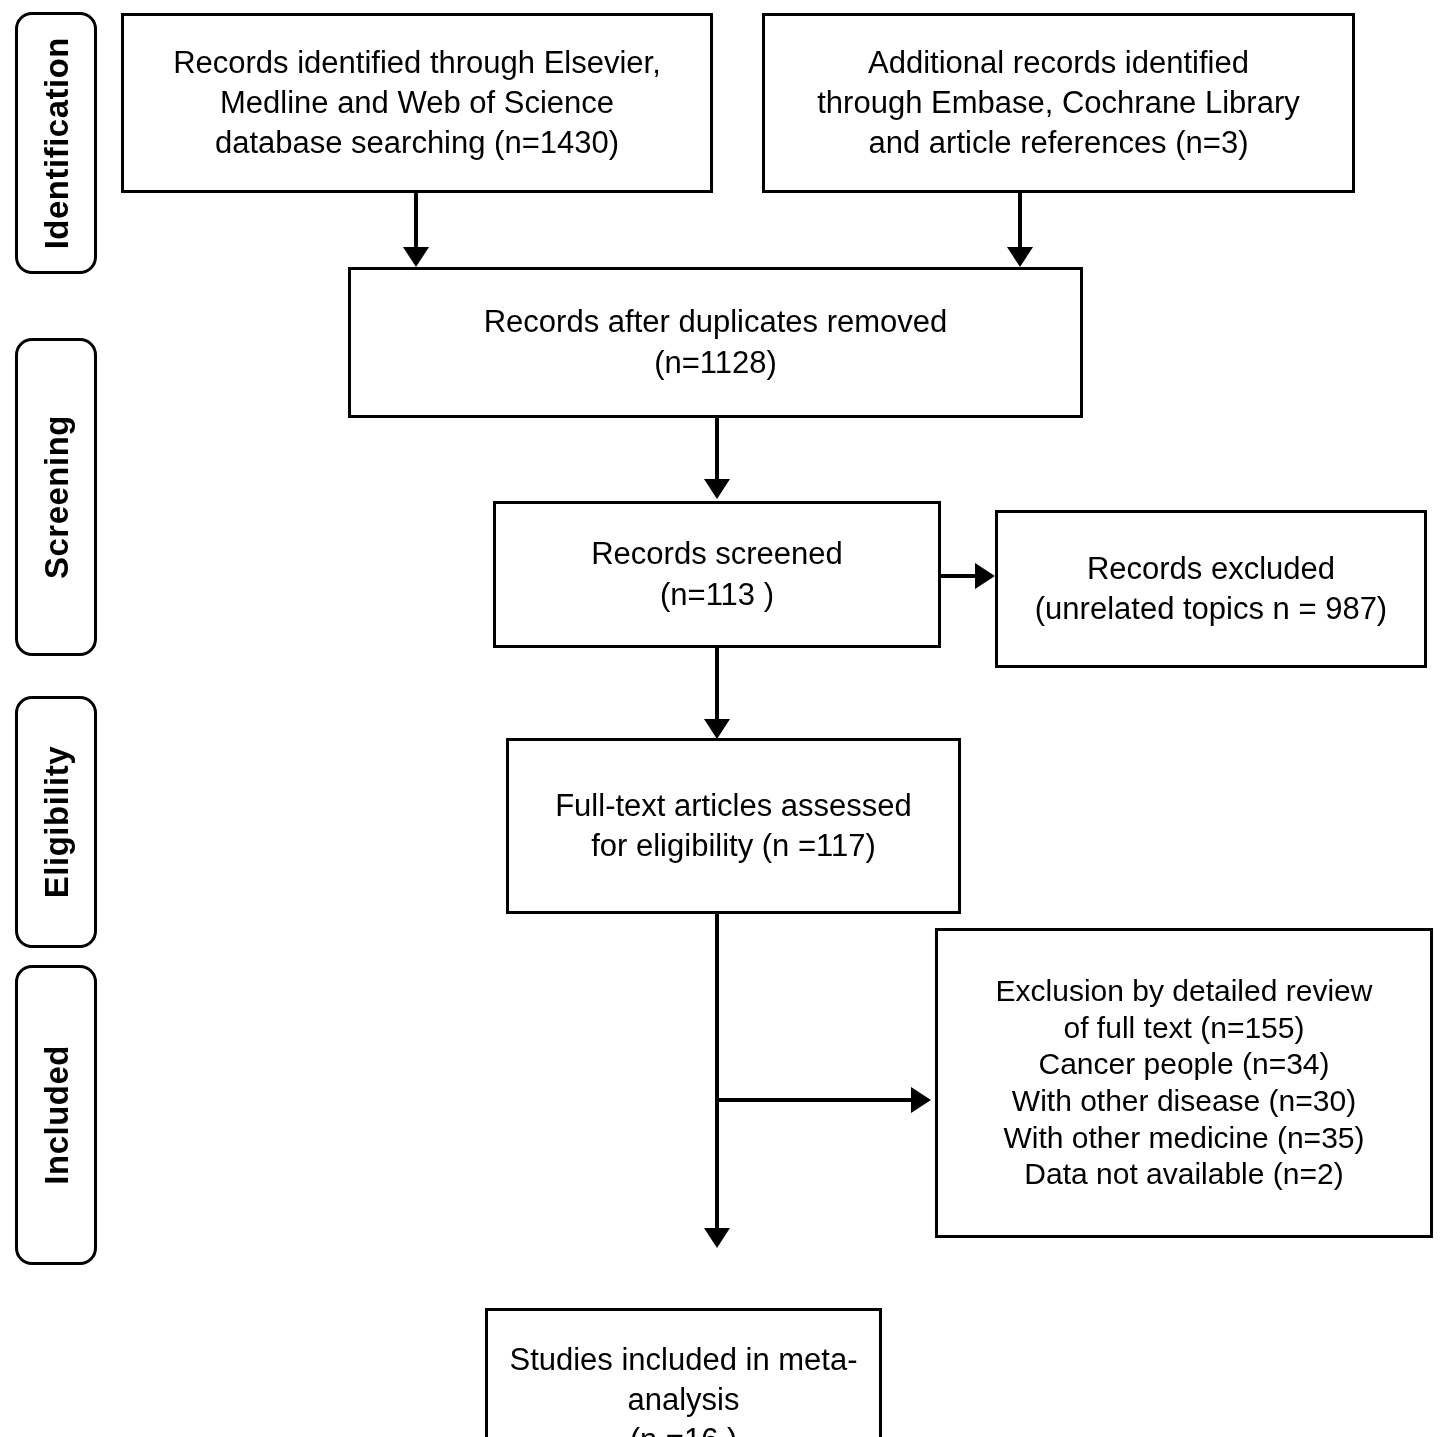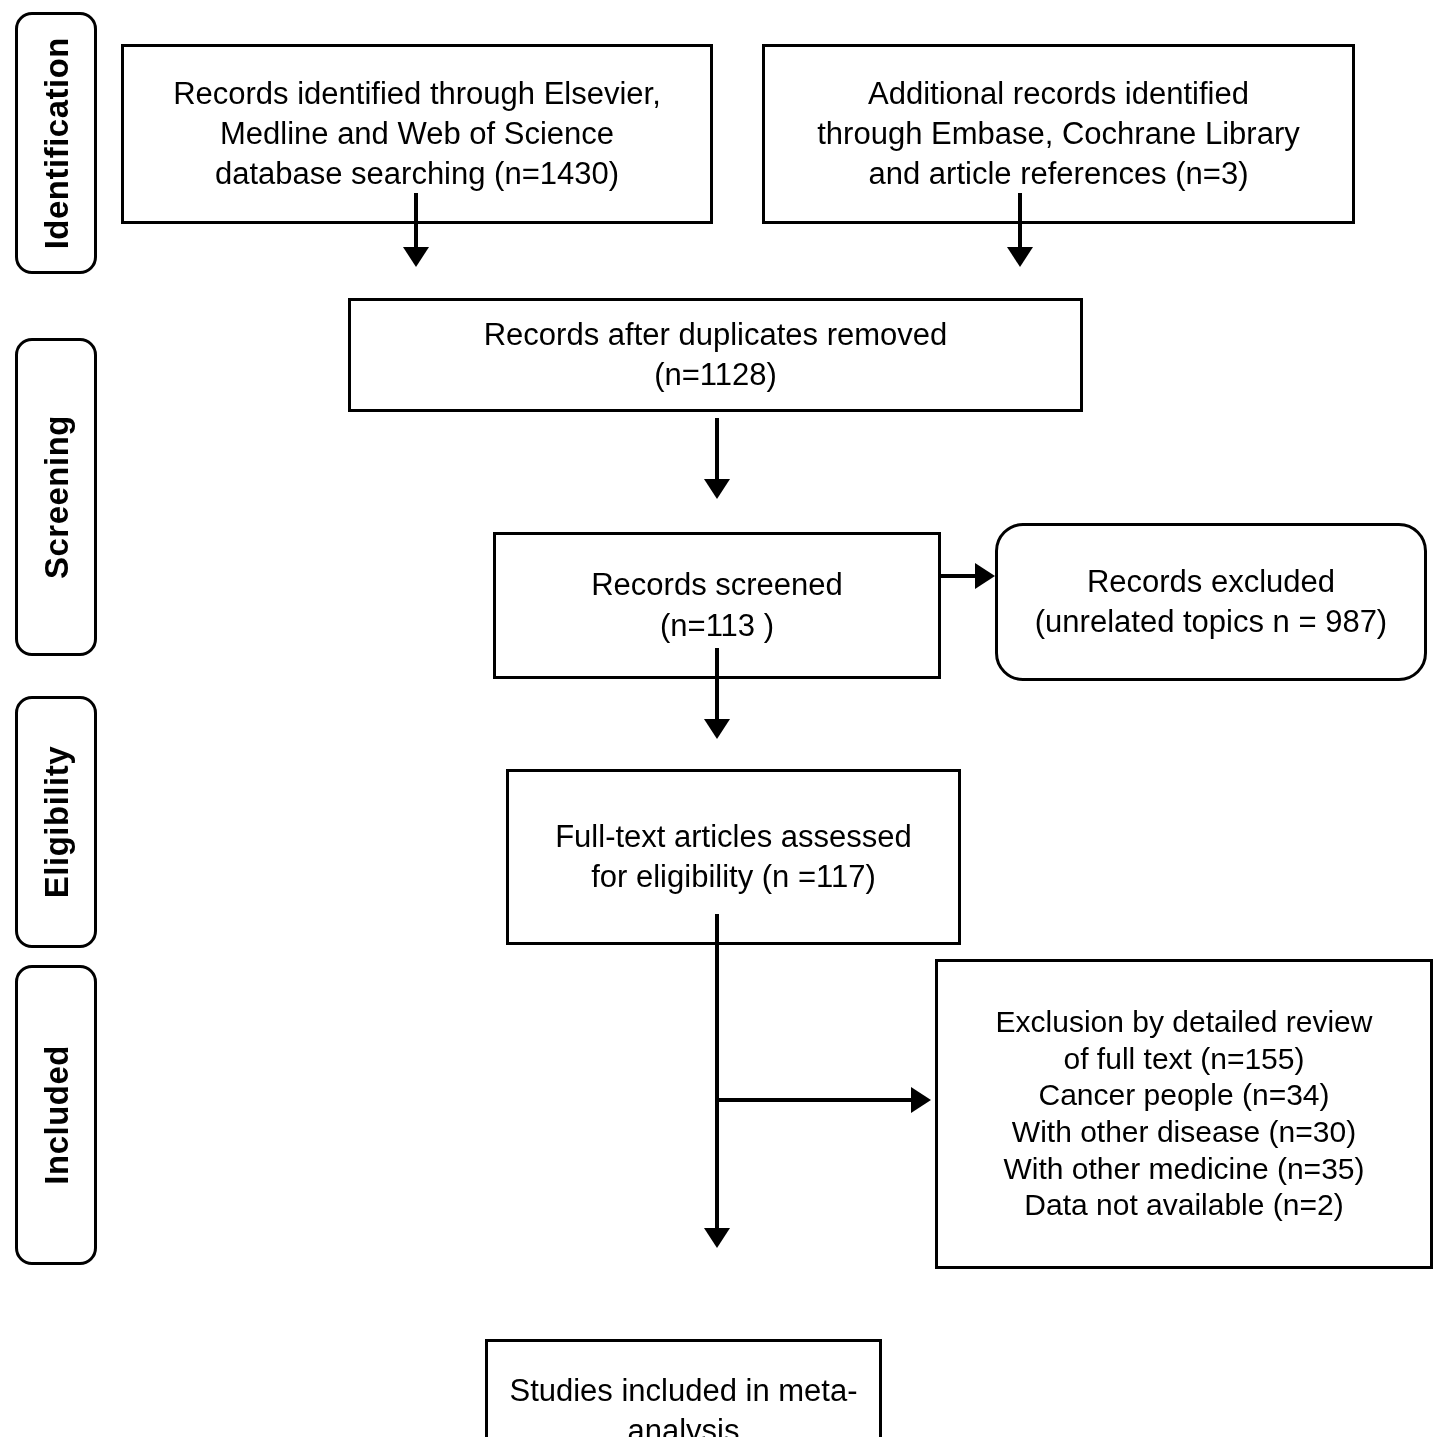--- a/index.html
+++ b/index.html
@@ -42,21 +42,20 @@
   
   .flow-box {
     position: absolute;
     box-sizing: border-box;
     border: 3px solid #000000;
     background: #ffffff;
     display: flex;
     align-items: center;
     justify-content: center;
     text-align: center;
-    margin-top: 31px;
   }
   .flow-box .box-text {
     font-size: 31px;
     line-height: 1.30;
     white-space: pre-line;
     padding: 0 10px;
   }
   .flow-box.tight .box-text {
     line-height: 1.22;
     font-size: 30px;
@@ -122,34 +121,34 @@
 through Embase, Cochrane Library
 and article references (n=3)</span>
   </div>
 
   <div class="vline" style="left:414px; top:193px; height:56px;"></div>
   <div class="arrow-down" style="left:403px; top:247px;"></div>
 
   <div class="vline" style="left:1018px; top:193px; height:56px;"></div>
   <div class="arrow-down" style="left:1007px; top:247px;"></div>
 
-  <div class="flow-box" style="left:348px; top:267px; width:735px; height:114px;">
+  <div class="flow-box" style="left:348px; top:267px; width:735px; height:151px;">
     <span class="box-text">Records after duplicates removed
 (n=1128)</span>
   </div>
 
   <div class="vline" style="left:715px; top:418px; height:63px;"></div>
   <div class="arrow-down" style="left:704px; top:479px;"></div>
 
   <div class="flow-box" style="left:493px; top:501px; width:448px; height:147px;">
     <span class="box-text">Records screened
 (n=113 )</span>
   </div>
 
-  <div class="flow-box" style="left:995px; top:492px; width:432px; height:158px;border-radius:28px;">
+  <div class="flow-box" style="left:995px; top:510px; width:432px; height:158px;">
     <span class="box-text">Records excluded
 (unrelated topics n = 987)</span>
   </div>
 
   <div class="hline" style="left:941px; top:574px; width:38px;"></div>
   <div class="arrow-right" style="left:975px; top:563px;"></div>
 
   <div class="vline" style="left:715px; top:648px; height:73px;"></div>
   <div class="arrow-down" style="left:704px; top:719px;"></div>
 

